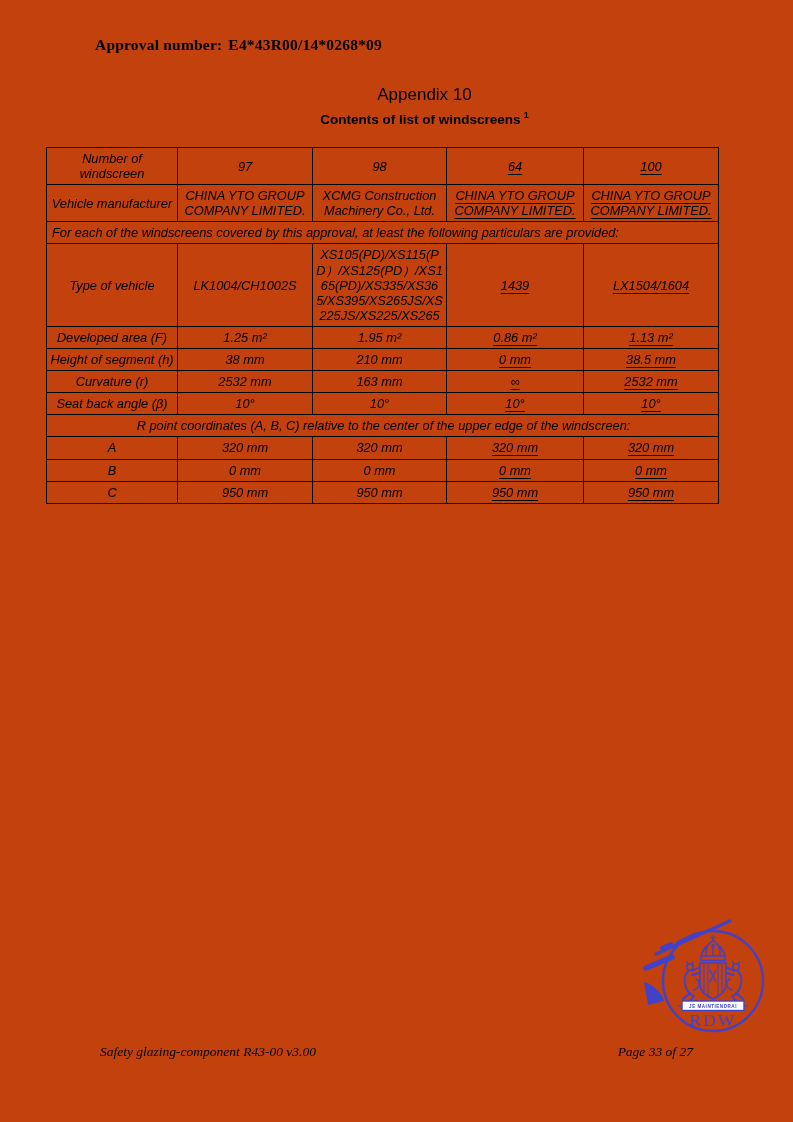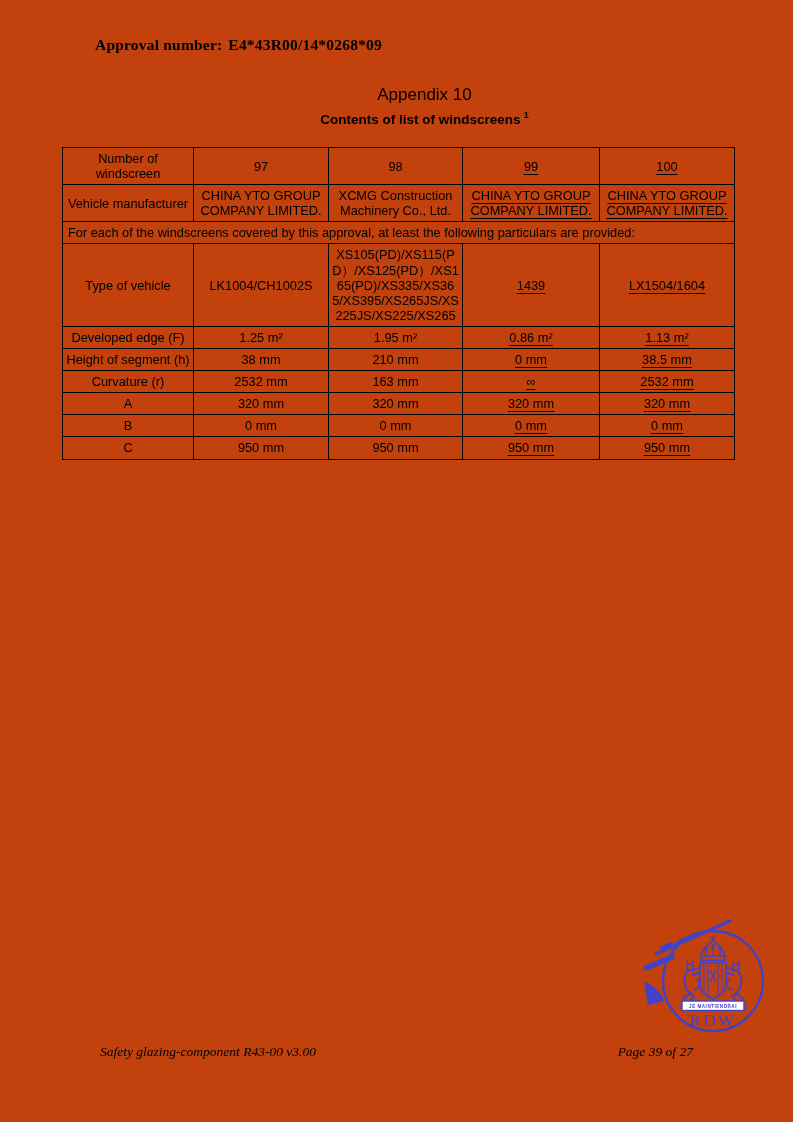--- a/index.html
+++ b/index.html
@@ -22,25 +22,25 @@
   .doc-title{
     position:absolute;left:0;top:85px;width:100%;
     text-align:center;font-weight:normal;font-size:17px;margin-left:28px;
   }
   .doc-subtitle{
     position:absolute;left:0;top:110px;width:100%;
     text-align:center;font-weight:bold;font-size:13.5px;padding-left:28px;
   }
   .doc-subtitle sup{font-size:9px;margin-left:3px;}
   table.ws{
-    position:absolute;left:62px;top:147px;
+    position:absolute;left:46px;top:147px;
     width:672px;
     border-collapse:collapse;
     table-layout:fixed;
-    font-size:12.8px;line-height:1.18;
+    font-size:12.8px;line-height:1.18;font-style:italic;
   }
   table.ws td{
     border:1px solid #000;
     padding:3px 3px;
     text-align:center;
     vertical-align:middle;
     word-wrap:break-word;
   }
   table.ws td.label{text-align:center;}
   table.ws td.full{text-align:left;padding-left:5px;}
@@ -86,60 +86,70 @@
         <col style="width:135px">
         <col style="width:134px">
         <col style="width:137px">
         <col style="width:135px">
     </colgroup>
     <tbody>
         <tr>
           <td class="label">Number of windscreen</td>
           <td>97</td>
           <td>98</td>
-          <td class="ul">99</td>
+          <td class="ul">64</td>
           <td class="ul">100</td>
         </tr>
         <tr>
           <td class="label">Vehicle manufacturer</td>
           <td>CHINA YTO GROUP COMPANY LIMITED.</td>
           <td>XCMG Construction Machinery Co., Ltd.</td>
           <td class="ul">CHINA YTO GROUP COMPANY LIMITED.</td>
           <td class="ul">CHINA YTO GROUP COMPANY LIMITED.</td>
         </tr>
         <tr>
           <td colspan="5" class="full">For each of the windscreens covered by this approval, at least the following particulars are provided:</td>
         </tr>
         <tr>
           <td class="label">Type of vehicle</td>
           <td class="breakall">LK1004/CH1002S</td>
           <td class="breakall">XS105(PD)/XS115(PD）/XS125(PD）/XS165(PD)/XS335/XS365/XS395/XS265JS/XS225JS/XS225/XS265</td>
           <td class="ul breakall">1439</td>
           <td class="ul breakall">LX1504/1604</td>
         </tr>
         <tr>
-          <td class="label">Developed edge (F)</td>
+          <td class="label">Developed area (F)</td>
           <td>1.25 m²</td>
           <td>1.95 m²</td>
           <td class="ul">0.86 m²</td>
           <td class="ul">1.13 m²</td>
         </tr>
         <tr>
           <td class="label">Height of segment (h)</td>
           <td>38 mm</td>
           <td>210 mm</td>
           <td class="ul">0 mm</td>
           <td class="ul">38.5 mm</td>
         </tr>
         <tr>
           <td class="label">Curvature (r)</td>
           <td>2532 mm</td>
           <td>163 mm</td>
           <td class="ul">∞</td>
           <td class="ul">2532 mm</td>
+        </tr>
+        <tr>
+          <td class="label">Seat back angle (β)</td>
+          <td>10°</td>
+          <td>10°</td>
+          <td class="ul">10°</td>
+          <td class="ul">10°</td>
+        </tr>
+        <tr>
+          <td colspan="5" class="full center">R point coordinates (A, B, C) relative to the center of the upper edge of the windscreen:</td>
         </tr>
         <tr>
           <td class="label">A</td>
           <td>320 mm</td>
           <td>320 mm</td>
           <td class="ul">320 mm</td>
           <td class="ul">320 mm</td>
         </tr>
         <tr>
           <td class="label">B</td>
@@ -191,16 +201,16 @@
     </g>
     <use href="#lion-left" transform="matrix(-1,0,0,1,150,0)"></use>
     <rect x="44" y="95" width="62" height="9.5" fill="#ffffff" stroke="var(--stamp)" stroke-width="1.4"></rect>
     <text x="75" y="101.8" text-anchor="middle" font-family="Liberation Sans, sans-serif" font-weight="bold" font-size="4.6" letter-spacing="0.5" fill="var(--stamp)">JE MAINTIENDRAI</text>
     <path d="M40 100 h3 M107 100 h3" stroke="var(--stamp)" stroke-width="1.2"></path>
     <text x="75" y="120" text-anchor="middle" font-family="Liberation Serif, serif" font-size="17.5" letter-spacing="2" fill="var(--stamp)">RDW</text>
   </svg>
 
   <div class="footer">
     <span>Safety glazing-component R43-00 v3.00</span>
-    <span>Page 39 of 27</span>
+    <span>Page 33 of 27</span>
   </div>
 
 </div>
 
 </body></html>

